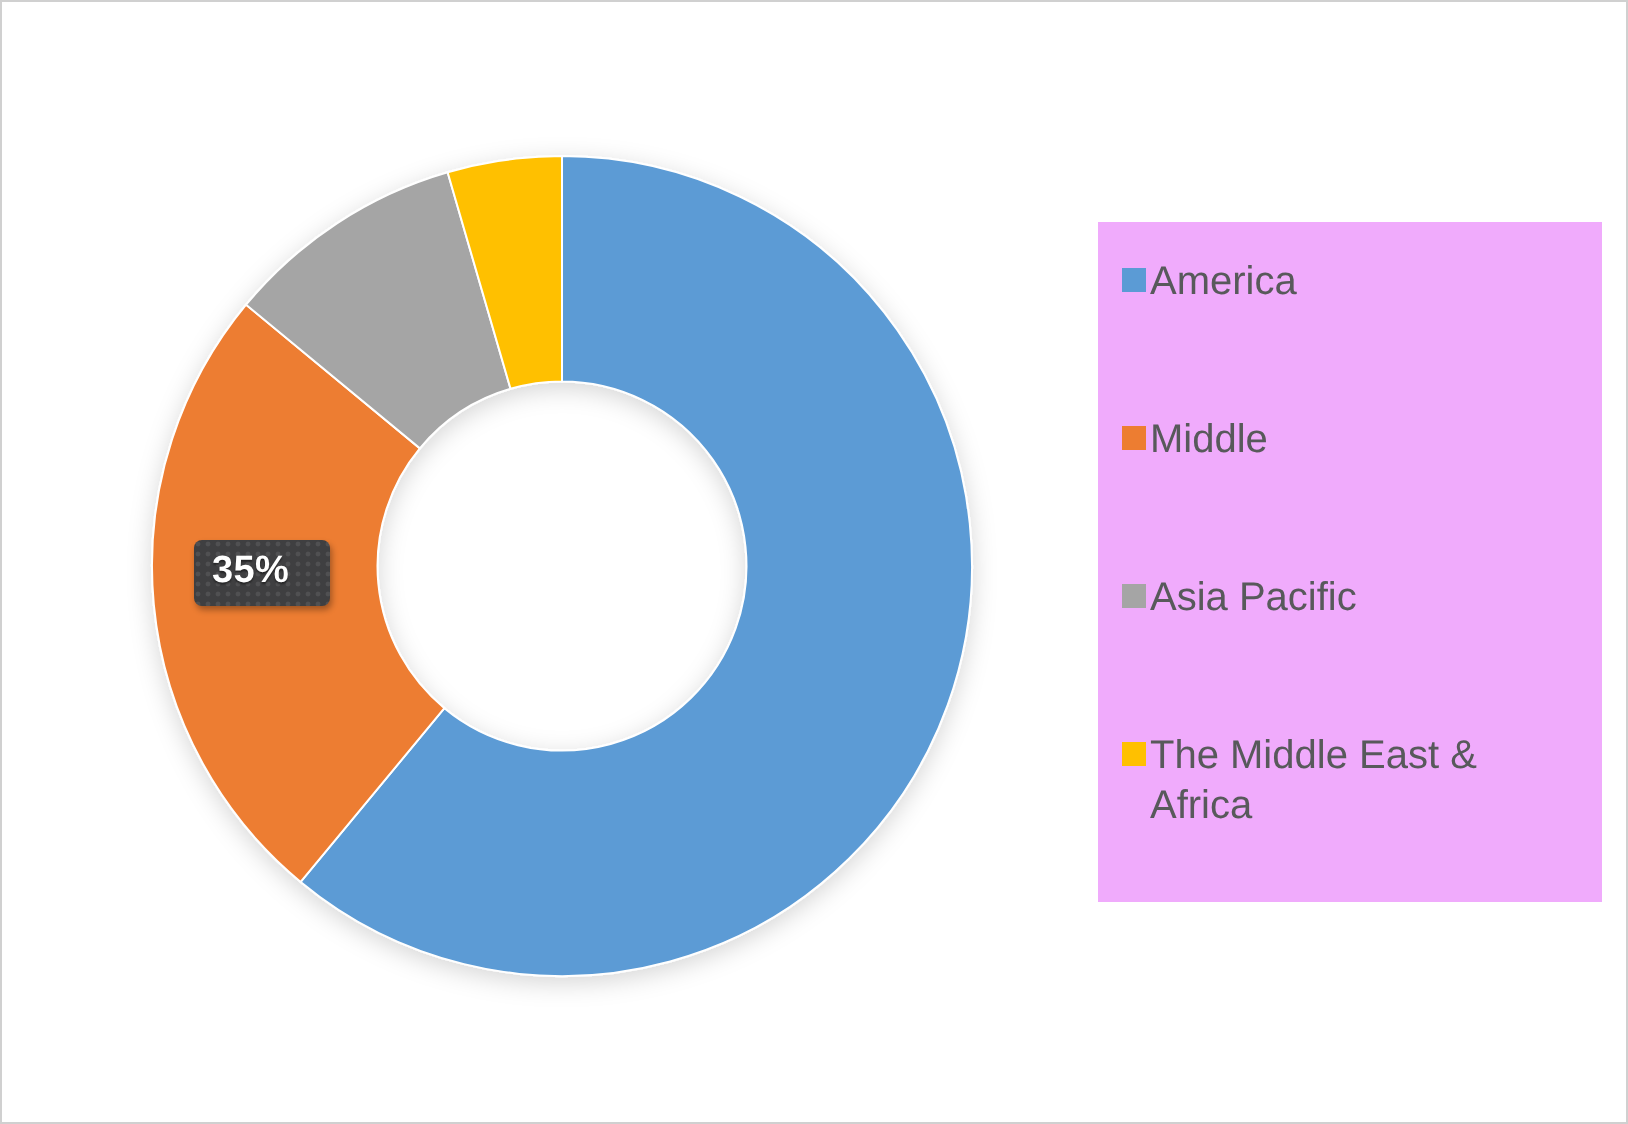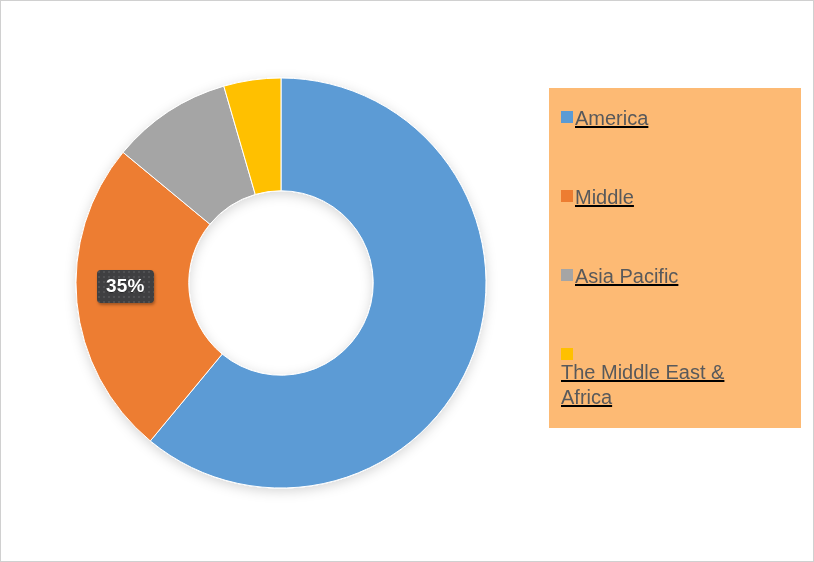--- a/index.html
+++ b/index.html
@@ -45,21 +45,21 @@
     height: 420px;
     overflow: visible;
   }
 
   
   .data-label {
     position: absolute;
     left: 86px;
     top: 257px;
     min-width: 56px;
-    padding: 5px 9px 6px 9px;
+    padding: 5px 20px 6px 9px;
     box-sizing: border-box;
     background-color: #3f3f41;
     background-image:
       radial-gradient(circle at 2px 2px, rgba(255,255,255,0.09) 1px, transparent 1.4px);
     background-size: 5px 5px;
     border-radius: 4px;
     box-shadow: 1px 2px 3px rgba(0,0,0,0.32);
     color: #ffffff;
     font-family: "Liberation Sans", sans-serif;
     font-size: 19px;
@@ -67,37 +67,35 @@
     line-height: 22px;
     text-align: center;
     letter-spacing: 0.2px;
     text-shadow: 0 1px 1px rgba(0,0,0,0.45);
   }
 
   
   .legend {
     position: absolute;
     left: 548px;
-    top: 87px;
+    top: 110px;
     width: 252px;
     height: 340px;
-    background: #fdba74;
+    background: #f0abfc;
     box-sizing: border-box;
     padding: 18px 6px 0 12px;
-    text-decoration: underline;
   }
 
   .legend-item {
     display: flex;
     align-items: flex-start;
     margin-bottom: 54px;
   }
   .legend-item:last-child {
     margin-bottom: 0;
-    flex-direction: column;
   }
 
   .legend-swatch {
     flex: 0 0 auto;
     width: 12px;
     height: 12px;
     margin-top: 5px;
     margin-right: 2px;
   }
 

